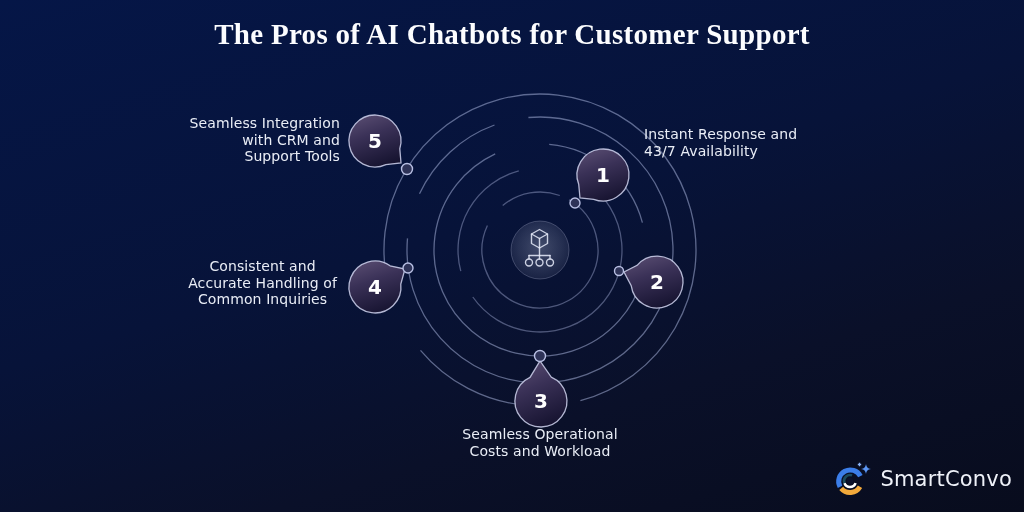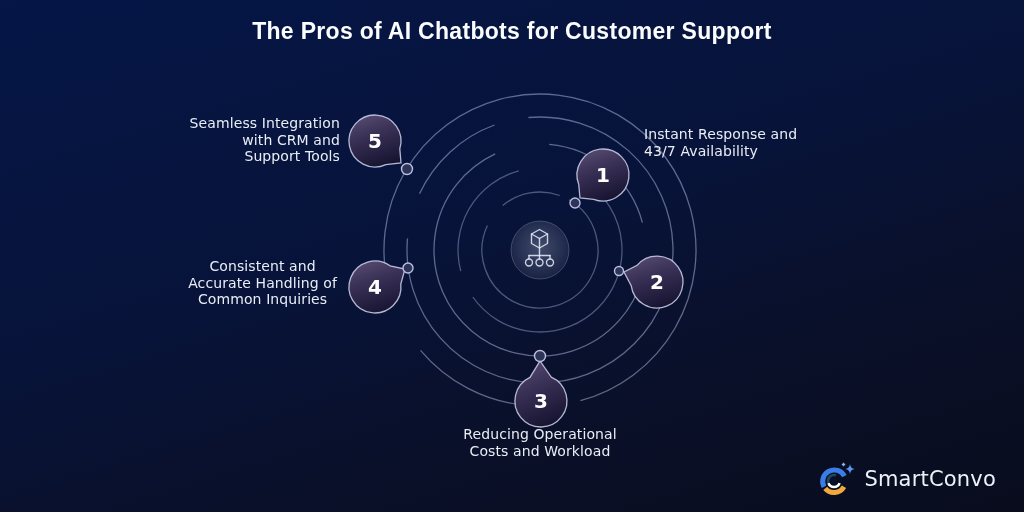--- a/index.html
+++ b/index.html
@@ -3,21 +3,21 @@
 <meta charset="utf-8">
 <style>
   html,body{margin:0;padding:0;background:#05102e;}
   .stage{
     position:relative;width:1024px;height:512px;overflow:hidden;
     background:linear-gradient(163deg,#051647 0%,#071339 45%,#0a1029 72%,#080c1d 100%);
     font-family:"DejaVu Sans",sans-serif;
   }
   .title{
     position:absolute;top:18px;left:0;width:100%;text-align:center;
-    font-family:Liberation Sans, sans-serif;font-weight:bold;font-size:23px;
+    font-family:Liberation Serif, serif;font-weight:bold;font-size:29px;
     letter-spacing:.3px;color:#fcfdff;
   }
   .diagram{position:absolute;top:0;left:0;}
   .ring{fill:none;stroke:rgba(173,184,225,.52);stroke-width:1.3;}
   .ring.inner{stroke:rgba(173,184,225,.42);}
   .bubble{fill:url(#bubbleGrad);stroke:rgba(208,211,238,.85);stroke-width:1.3;}
   .node-dot{fill:#2e3358;stroke:#b9c0e4;stroke-width:1.4;}
   .hub{fill:url(#hubGrad);stroke:rgba(185,192,220,.28);stroke-width:1;}
   .hub-icon{fill:none;stroke:rgba(226,231,246,.88);stroke-width:1.4;stroke-linejoin:round;stroke-linecap:round;}
   .step-num{
@@ -26,21 +26,21 @@
   }
   .step-label{
     position:absolute;color:#e9edf6;font-size:14px;line-height:16.5px;
     white-space:pre-line;letter-spacing:.1px;
   }
   .label-1{left:644px;top:126px;}
   .label-2{left:695px;top:267px;}
   .label-3{left:540px;top:426px;transform:translateX(-50%);text-align:center;}
   .label-4{right:687px;top:258px;text-align:center;}
   .label-5{right:684px;top:115px;text-align:right;}
-  .brand{position:absolute;right:28px;bottom:15px;display:flex;align-items:center;gap:5px;}
+  .brand{position:absolute;right:12px;bottom:15px;display:flex;align-items:center;gap:5px;}
   .brand-name{font-size:21px;color:#eef1f8;letter-spacing:.2px;}
 </style>
 </head>
 <body>
 
 <div class="stage">
 
   <div class="title">The Pros of AI Chatbots for Customer Support</div>
 
   <svg class="diagram" width="1024" height="512" viewBox="0 0 1024 512">
@@ -104,21 +104,21 @@
         <path d="M550 255.5 V259"></path>
         <circle cx="529" cy="262.5" r="3.5"></circle>
         <circle cx="539.5" cy="262.5" r="3.5"></circle>
         <circle cx="550" cy="262.5" r="3.5"></circle>
       </g>
     </g>
   </svg>
 
   <div class="step-label label-1">Instant Response and
 43/7 Availability</div>
-  <div class="step-label label-3">Reducing Operational
+  <div class="step-label label-3">Seamless Operational
 Costs and Workload</div>
   <div class="step-label label-4">Consistent and
 Accurate Handling of
 Common Inquiries</div>
   <div class="step-label label-5">Seamless Integration
 with CRM and
 Support Tools</div>
 
   <div class="brand">
     <svg width="40" height="36" viewBox="0 0 40 36">

